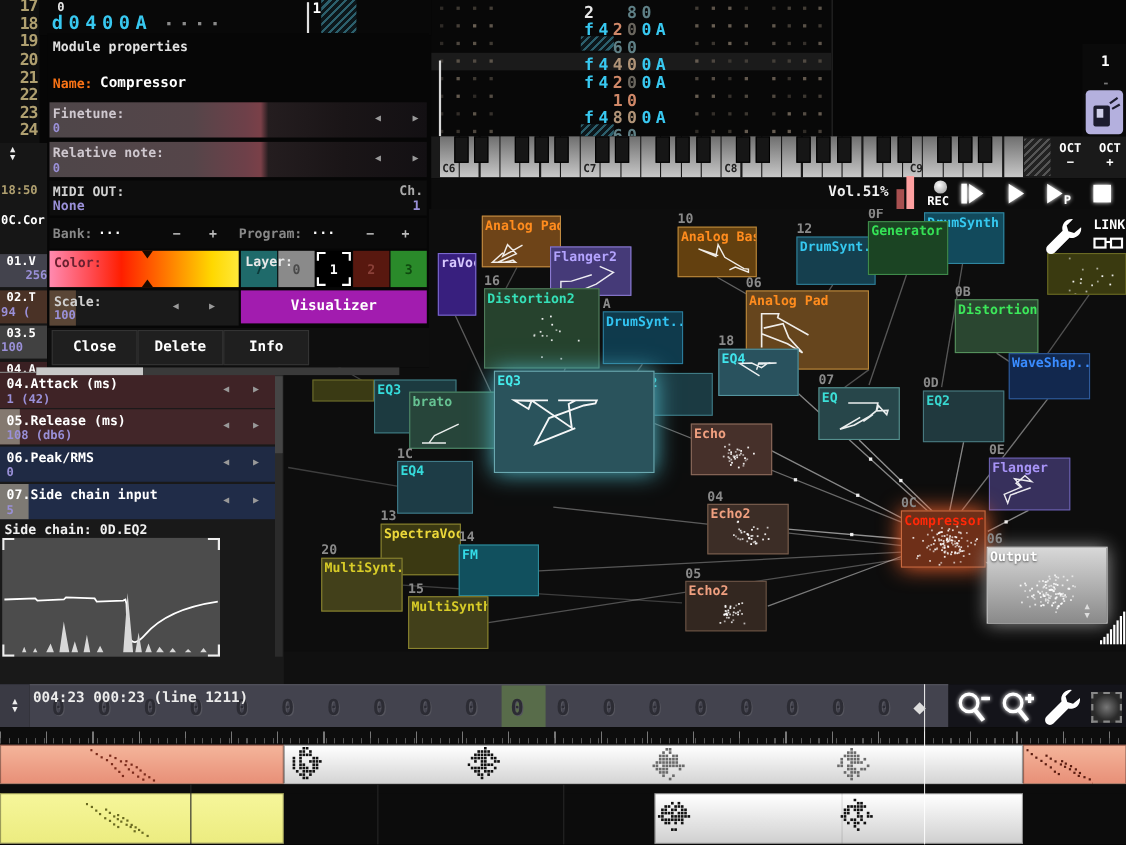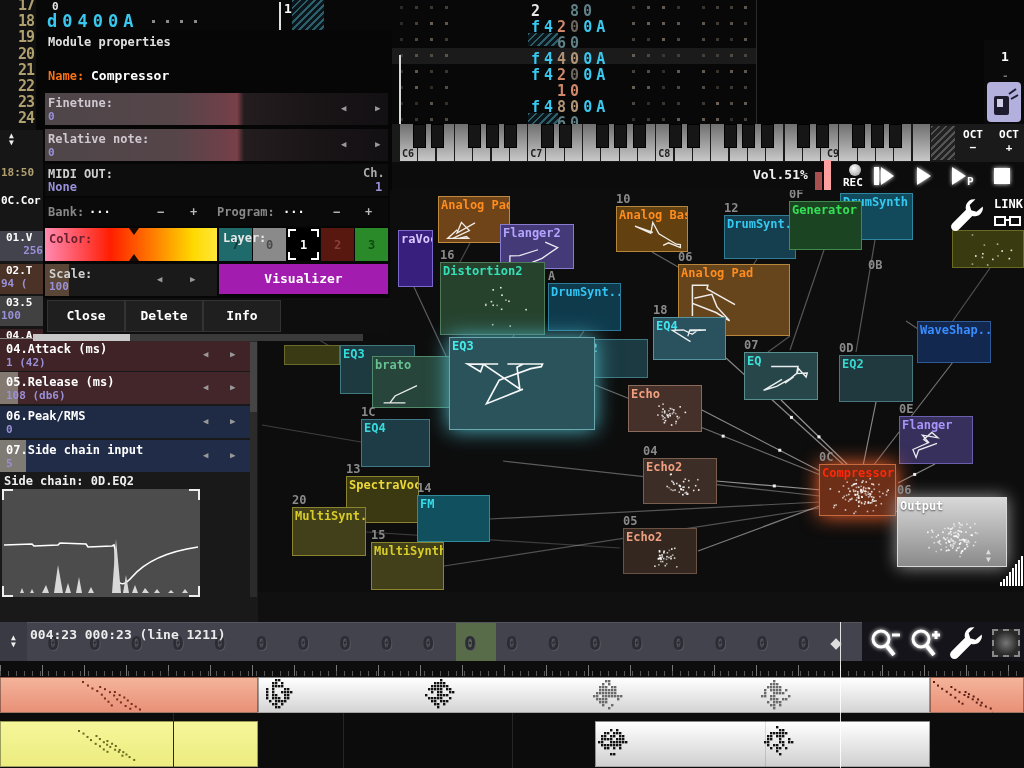--- a/index.html
+++ b/index.html
@@ -136,20 +136,24 @@
             <rect x="48.33634019126775" y="19.26010366871963" width="1.6" height="1.6" fill="#fff" opacity="0.93"></rect>
           </svg>
         </div>
         <div class="abs" style="left: 678px; top: 74px; width: 112px; height: 72px; background: rgb(102, 69, 29); border: 1px solid rgb(184, 134, 58); box-sizing: border-box; overflow: hidden;">
           <div class="abs" style="left: 2px; top: 1px; font-size: 12px; color: rgb(255, 140, 30); white-space: pre;">Analog Pad</div>
           <svg width="112" height="72" style="position: absolute; left: 0px; top: 0px;">
             <path d="M56 39.6 L28.0 23.8 L28.9 20.2 L13.4 20.2 L13.4 20.2 L13.4 39.6 L13.4 51.0 L13.4 38.3 L36.9 47.5 L50.6 55.8 L38.0 41.9 L32.9 29.3 L15.3 33.3" fill="none" stroke="#fff" stroke-width="1.5" opacity="0.9"></path>
           </svg>
         </div>
         <div class="abs" style="left: 678px; top: 60px; font-size: 12px; color: rgb(138, 138, 138); white-space: pre;">06</div>
+        <div class="abs" style="left: 868px; top: 82px; width: 76px; height: 49px; background: rgb(42, 70, 48); border: 1px solid rgb(85, 144, 92); box-sizing: border-box; overflow: hidden;">
+          <div class="abs" style="left: 2px; top: 1px; font-size: 12px; color: rgb(60, 232, 90); white-space: pre;">Distortion</div>
+          <svg width="76" height="49" style="position: absolute; left: 0px; top: 0px;"></svg>
+        </div>
         <div class="abs" style="left: 868px; top: 68px; font-size: 12px; color: rgb(138, 138, 138); white-space: pre;">0B</div>
         <div class="abs" style="left: 917px; top: 131px; width: 74px; height: 42px; background: rgb(18, 40, 78); border: 1px solid rgb(47, 90, 154); box-sizing: border-box; overflow: hidden;">
           <div class="abs" style="left: 2px; top: 1px; font-size: 12px; color: rgb(58, 140, 255); white-space: pre;">WaveShap..r</div>
           <svg width="74" height="42" style="position: absolute; left: 0px; top: 0px;"></svg>
         </div>
         <div class="abs" style="left: 653px; top: 127px; width: 73px; height: 43px; background: rgb(41, 82, 94); border: 1px solid rgb(85, 148, 158); box-sizing: border-box; overflow: hidden;">
           <div class="abs" style="left: 2px; top: 1px; font-size: 12px; color: rgb(64, 228, 236); white-space: pre;">EQ4</div>
           <svg width="73" height="43" style="position: absolute; left: 0px; top: 0px;">
             <path d="M36.5 23.650000000000002 L18.3 12.4 L29.4 12.0 L38.3 16.2 L44.1 12.0 L34.9 12.9 L52.0 12.0 L43.4 12.0 L35.9 12.0 L33.8 18.2" fill="none" stroke="#fff" stroke-width="1.3" opacity="0.9"></path>
           </svg>

